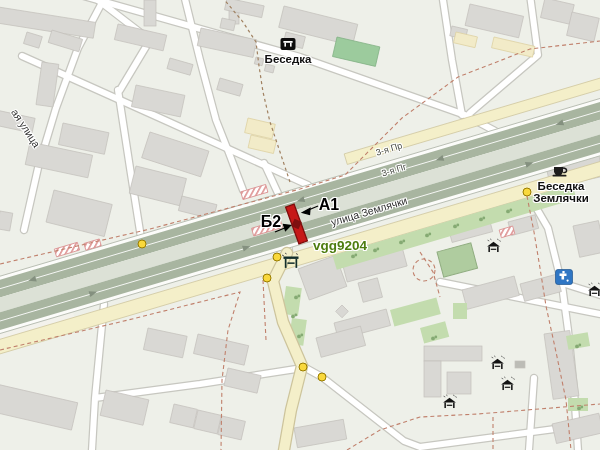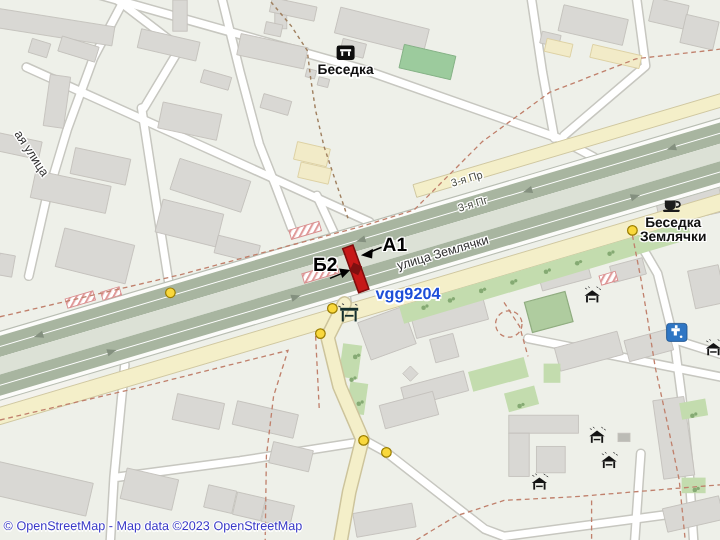--- a/index.html
+++ b/index.html
@@ -13,21 +13,21 @@
     position:absolute;transform:translate(-50%,-50%);white-space:nowrap;
     color:#1a1a1a;
     text-shadow:-1px 0 #fff,1px 0 #fff,0 -1px #fff,0 1px #fff,
                 -1px -1px #fff,1px 1px #fff,1px -1px #fff,-1px 1px #fff;
   }
   .lbl.road-rot{transform:translate(-50%,-50%) rotate(-16.5deg);}
   .lbl.small{font-size:9px;color:#474a42;}
   .lbl.street{font-size:10.5px;color:#2d2d2d;}
   .lbl.poi{font-size:11.5px;font-weight:700;color:#101010;}
   .lbl.ann{font-size:16px;font-weight:700;color:#000;text-align:right;}
-  .lbl.mark-id{font-size:13.5px;font-weight:700;color:#1d4ed8;}
+  .lbl.mark-id{font-size:13.5px;font-weight:700;color:#4d7c0f;}
   .lbl.left-street{transform:translate(-50%,-50%) rotate(57deg);font-size:10.5px;color:#333;}
   #attribution{
     position:absolute;left:3px;top:433px;font-size:10.5px;color:#3a3ac8;
     text-shadow:-1px 0 #fff,1px 0 #fff,0 -1px #fff,0 1px #fff;
     cursor:pointer;
   }
 </style>
 </head>
 <body>
 
@@ -309,15 +309,14 @@
 <div class="lbl ann" style="left:329px;top:205px">А1</div>
 
 <div class="lbl ann" style="left:271px;top:222px">Б2</div>
 
 <div class="lbl mark-id" style="left:340px;top:245px">vgg9204</div>
 
 <div class="lbl poi" style="left:561px;top:186px">Беседка</div>
 
 <div class="lbl poi" style="left:561px;top:198px">Землячки</div>
 
-<div id="attribution">© OpenStreetMap - Map data ©2023 OpenStreetMap</div>
 
 </div>
 
 </body></html>

